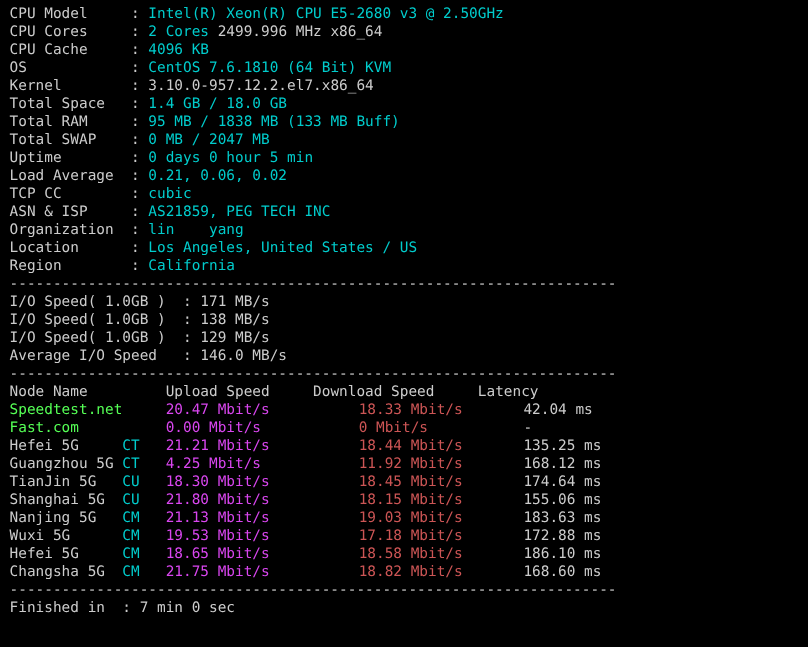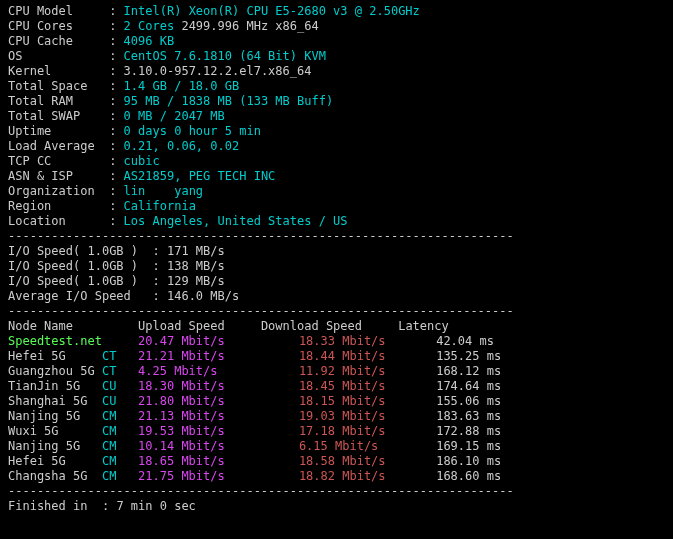--- a/index.html
+++ b/index.html
@@ -31,34 +31,34 @@
     <div class="row"><span>OS            </span><span class="colon">: </span><span class="cyan">CentOS 7.6.1810 (64 Bit) KVM</span></div>
     <div class="row"><span>Kernel        </span><span class="colon">: </span><span class="white">3.10.0-957.12.2.el7.x86_64</span></div>
     <div class="row"><span>Total Space   </span><span class="colon">: </span><span class="cyan">1.4 GB / 18.0 GB</span></div>
     <div class="row"><span>Total RAM     </span><span class="colon">: </span><span class="cyan">95 MB / 1838 MB (133 MB Buff)</span></div>
     <div class="row"><span>Total SWAP    </span><span class="colon">: </span><span class="cyan">0 MB / 2047 MB</span></div>
     <div class="row"><span>Uptime        </span><span class="colon">: </span><span class="cyan">0 days 0 hour 5 min</span></div>
     <div class="row"><span>Load Average  </span><span class="colon">: </span><span class="cyan">0.21, 0.06, 0.02</span></div>
     <div class="row"><span>TCP CC        </span><span class="colon">: </span><span class="cyan">cubic</span></div>
     <div class="row"><span>ASN &amp; ISP     </span><span class="colon">: </span><span class="cyan">AS21859, PEG TECH INC</span></div>
     <div class="row"><span>Organization  </span><span class="colon">: </span><span class="cyan">lin    yang</span></div>
+    <div class="row"><span>Location      </span><span class="colon">: </span><span class="cyan">Los Angeles, United States / US</span></div>
     <div class="row"><span>Region        </span><span class="colon">: </span><span class="cyan">California</span></div>
-    <div class="row"><span>Location      </span><span class="colon">: </span><span class="cyan">Los Angeles, United States / US</span></div>
     <div class="divider">----------------------------------------------------------------------</div>
     <div class="row"><span>I/O Speed( 1.0GB )  </span><span class="colon">: </span><span class="white">171 MB/s</span></div>
     <div class="row"><span>I/O Speed( 1.0GB )  </span><span class="colon">: </span><span class="white">138 MB/s</span></div>
     <div class="row"><span>I/O Speed( 1.0GB )  </span><span class="colon">: </span><span class="white">129 MB/s</span></div>
     <div class="row"><span>Average I/O Speed   </span><span class="colon">: </span><span class="white">146.0 MB/s</span></div>
     <div class="divider">----------------------------------------------------------------------</div>
     <div class="row"><span>Node Name         </span><span>Upload Speed     </span><span>Download Speed     </span><span>Latency</span></div>
     <div class="row"><span class="brightgreen">Speedtest.net</span><span class="cyan">     </span><span class="green">20.47 Mbit/s     </span><span class="red">18.33 Mbit/s       </span><span class="white">42.04 ms</span></div>
+    <div class="row"><span class="brightgreen">Fast.com     </span><span class="cyan">     </span><span class="green">0.00 Mbit/s      </span><span class="red">0 Mbit/s           </span><span class="white">-</span></div>
     <div class="row"><span class="white">Hefei 5G     </span><span class="cyan">CT   </span><span class="green">21.21 Mbit/s     </span><span class="red">18.44 Mbit/s       </span><span class="white">135.25 ms</span></div>
     <div class="row"><span class="white">Guangzhou 5G </span><span class="cyan">CT   </span><span class="green">4.25 Mbit/s      </span><span class="red">11.92 Mbit/s       </span><span class="white">168.12 ms</span></div>
     <div class="row"><span class="white">TianJin 5G   </span><span class="cyan">CU   </span><span class="green">18.30 Mbit/s     </span><span class="red">18.45 Mbit/s       </span><span class="white">174.64 ms</span></div>
     <div class="row"><span class="white">Shanghai 5G  </span><span class="cyan">CU   </span><span class="green">21.80 Mbit/s     </span><span class="red">18.15 Mbit/s       </span><span class="white">155.06 ms</span></div>
     <div class="row"><span class="white">Nanjing 5G   </span><span class="cyan">CM   </span><span class="green">21.13 Mbit/s     </span><span class="red">19.03 Mbit/s       </span><span class="white">183.63 ms</span></div>
     <div class="row"><span class="white">Wuxi 5G      </span><span class="cyan">CM   </span><span class="green">19.53 Mbit/s     </span><span class="red">17.18 Mbit/s       </span><span class="white">172.88 ms</span></div>
-    <div class="row"><span class="white">Nanjing 5G   </span><span class="cyan">CM   </span><span class="green">10.14 Mbit/s     </span><span class="red">6.15 Mbit/s        </span><span class="white">169.15 ms</span></div>
     <div class="row"><span class="white">Hefei 5G     </span><span class="cyan">CM   </span><span class="green">18.65 Mbit/s     </span><span class="red">18.58 Mbit/s       </span><span class="white">186.10 ms</span></div>
     <div class="row"><span class="white">Changsha 5G  </span><span class="cyan">CM   </span><span class="green">21.75 Mbit/s     </span><span class="red">18.82 Mbit/s       </span><span class="white">168.60 ms</span></div>
     <div class="divider">----------------------------------------------------------------------</div>
     <div class="row"><span>Finished in  </span><span class="colon">: </span><span>7 min 0 sec</span></div>
   </div>
 
 </body></html>

